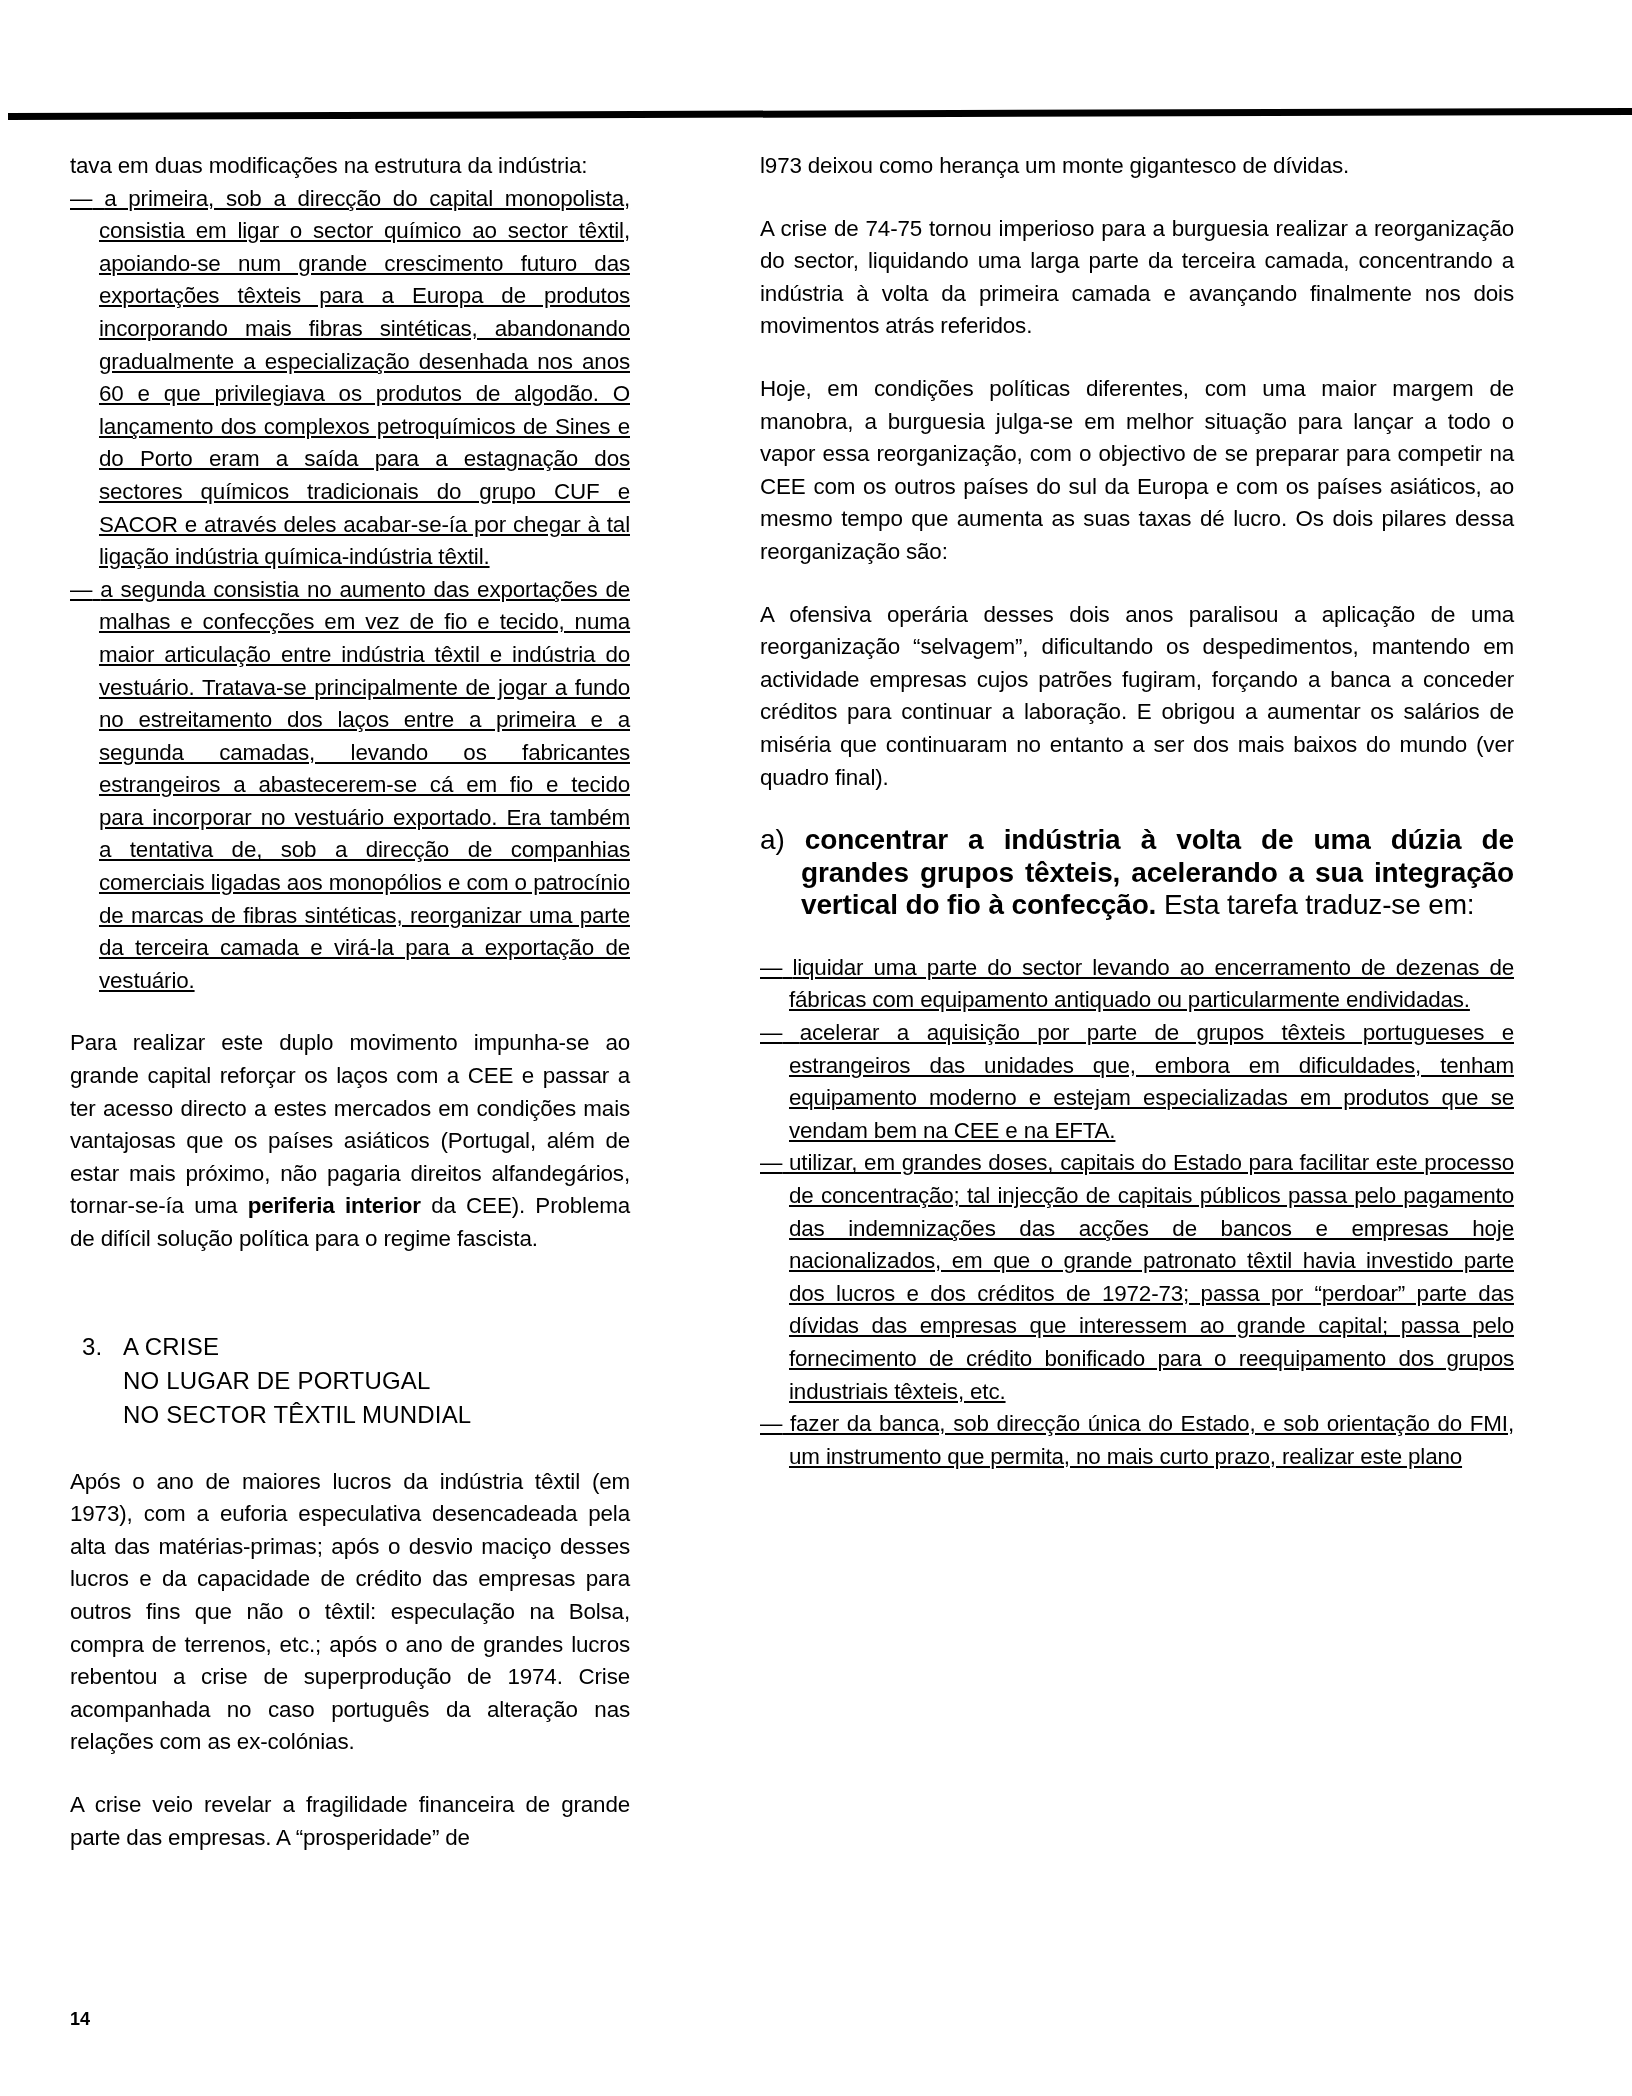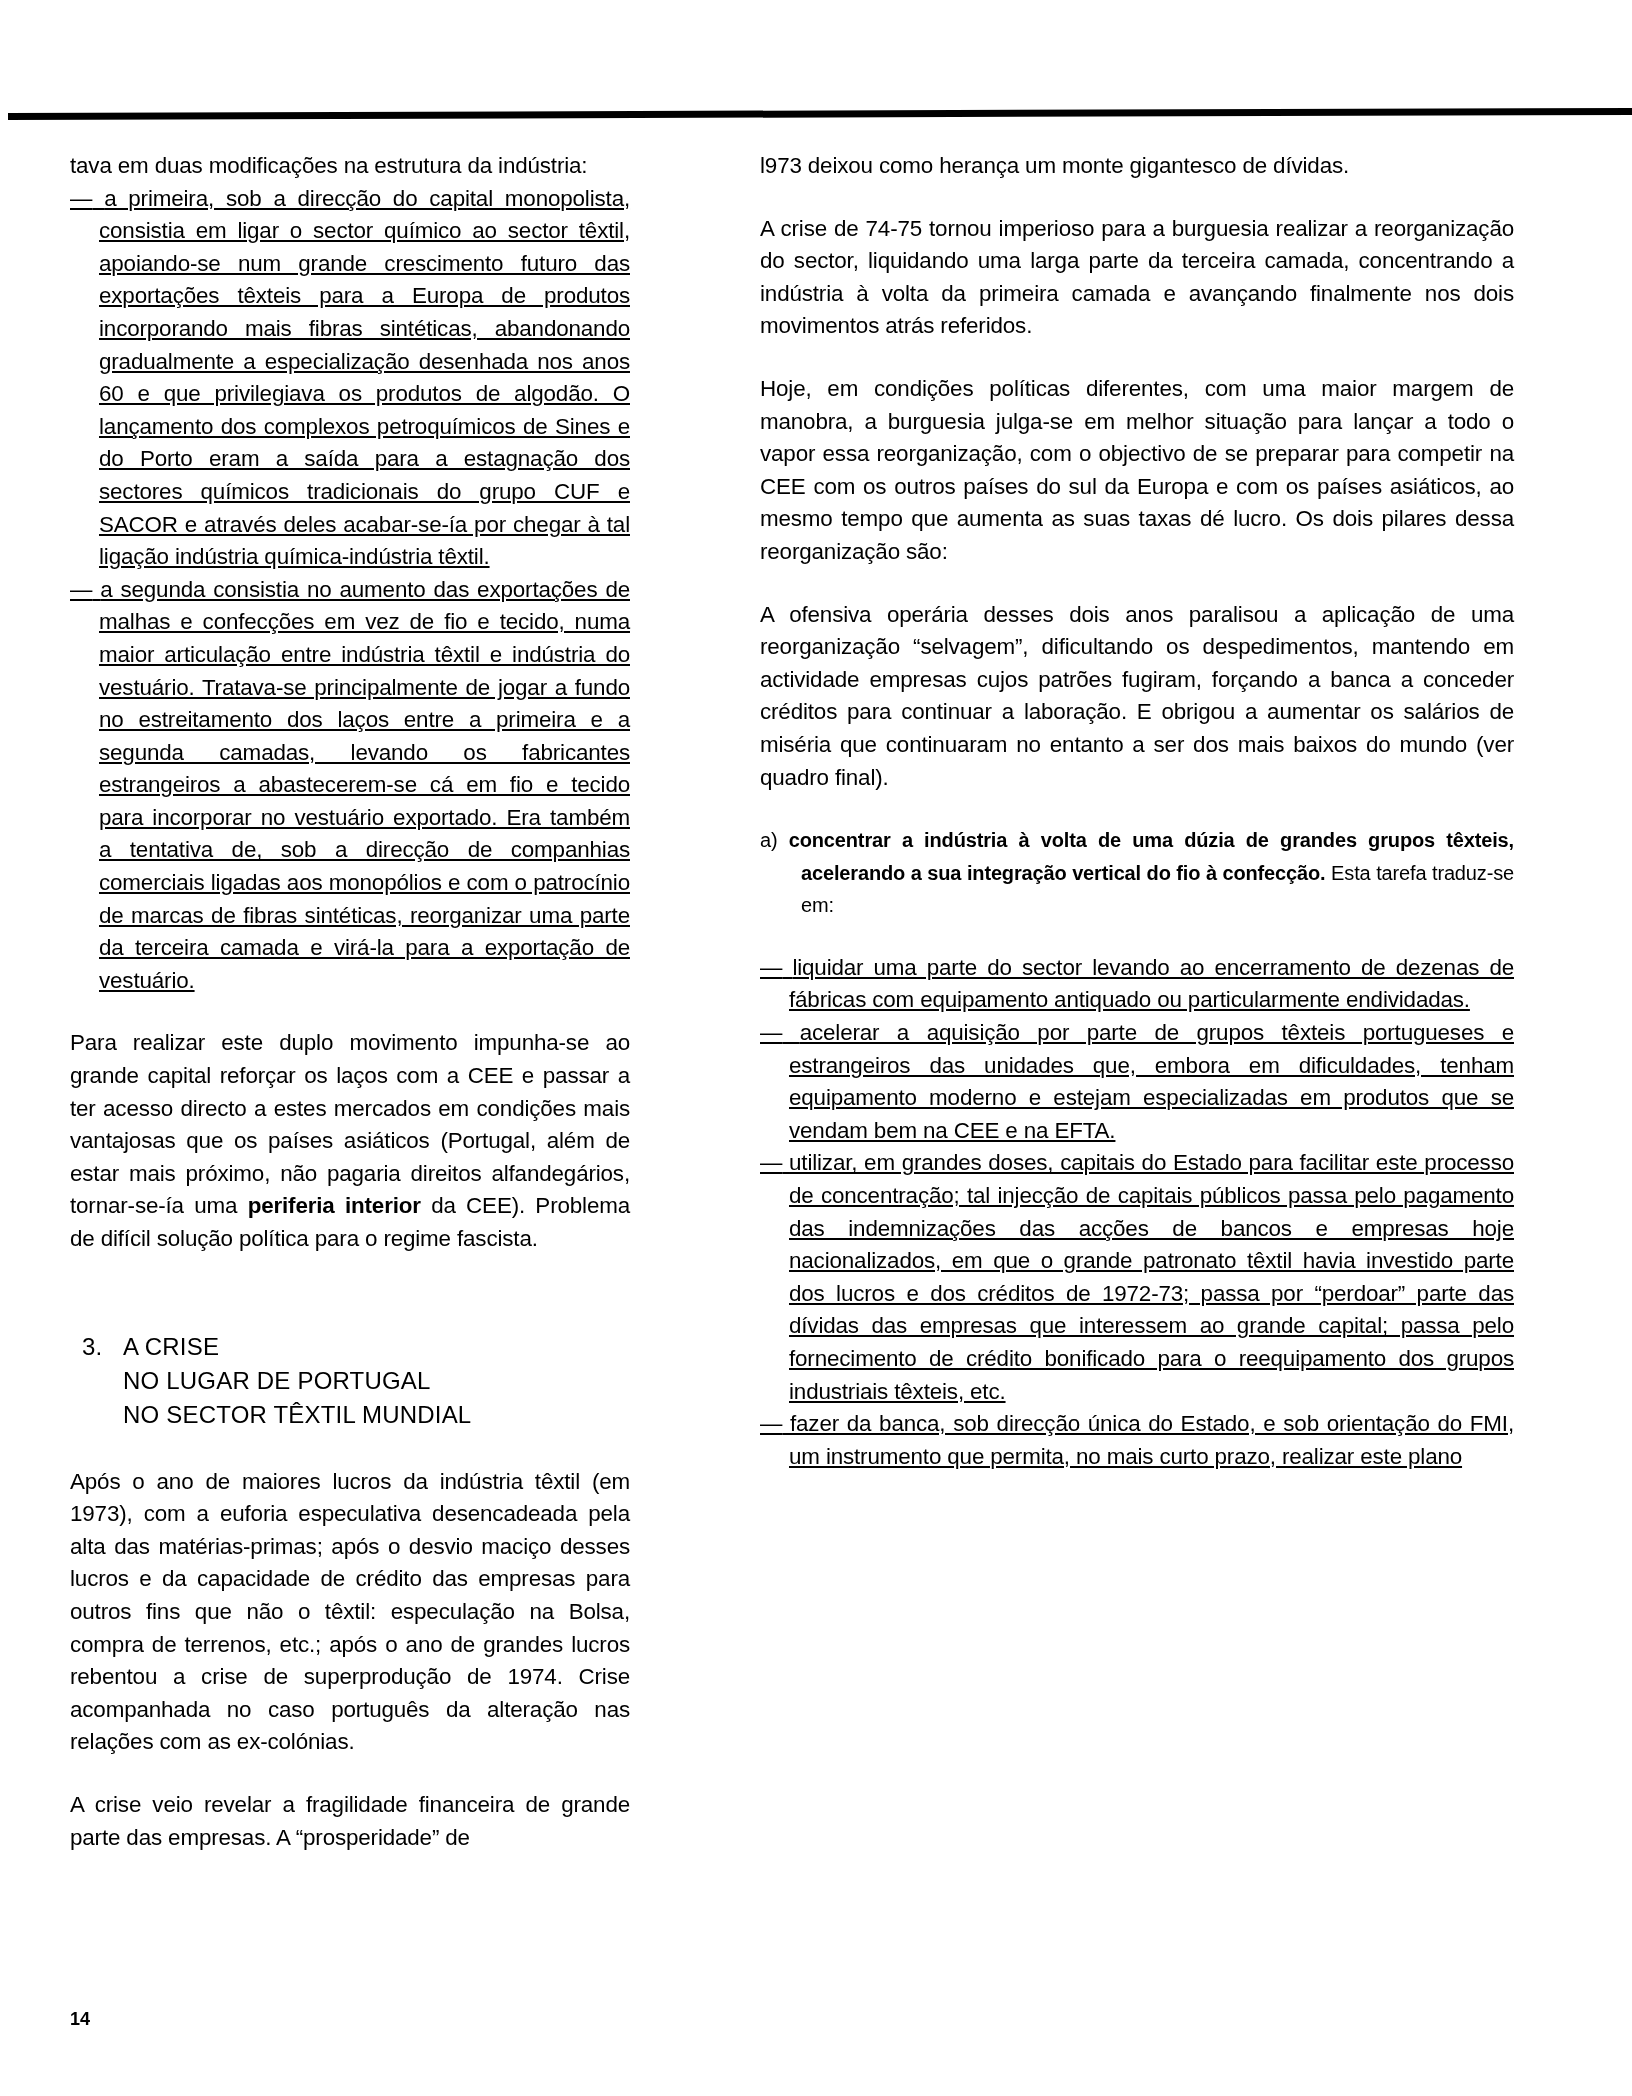--- a/index.html
+++ b/index.html
@@ -76,21 +76,21 @@
     letter-spacing: -0.15px;
     padding-left: 29px;
     text-indent: -29px;
     margin: 0;
     text-decoration: underline;
   }
   .dash-item + .dash-item { margin-top: 0; }
 
   .alpha-item {
     text-align: justify;
-    font-size: 20px;
+    font-size: 28px;
     line-height: 32.6px;
     letter-spacing: -0.15px;
     padding-left: 41px;
     text-indent: -41px;
     margin: 12px 0 30px 0;
   }
   .alpha-item .bold {
     font-weight: bold;
   }
   b, .bold { font-weight: bold; }

